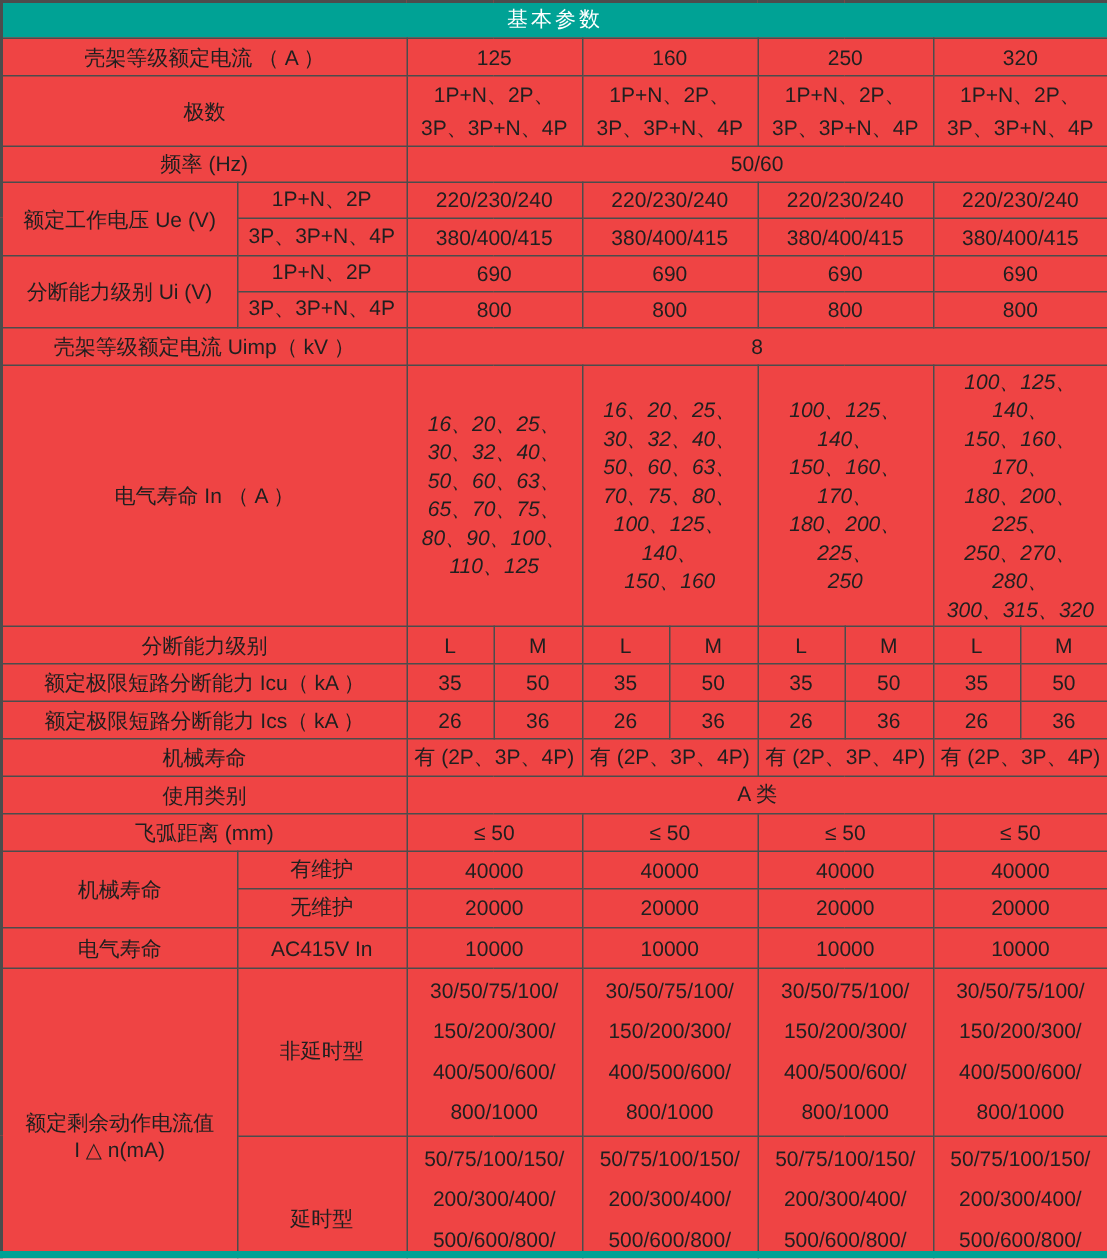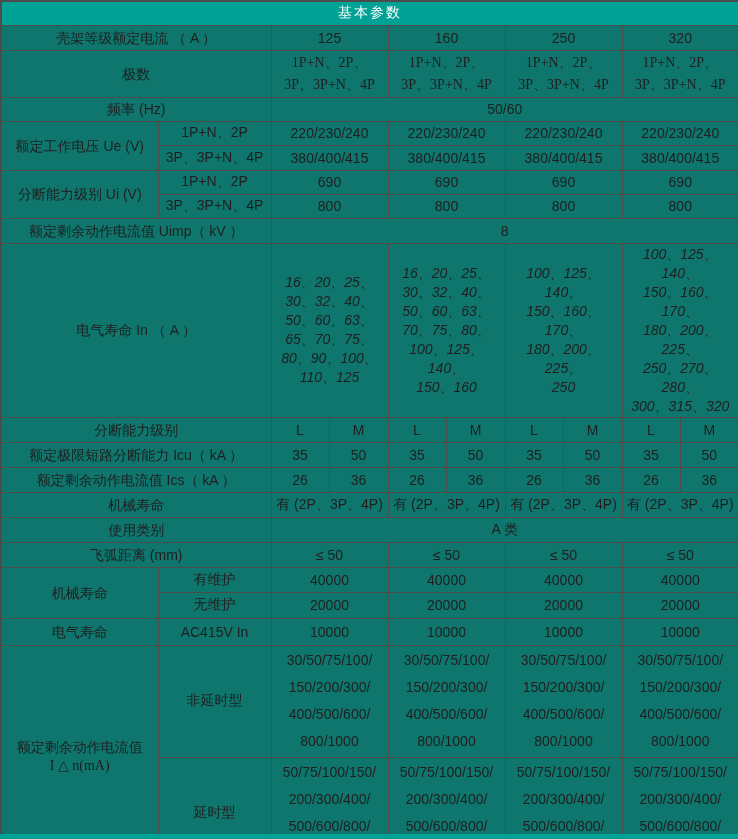--- a/index.html
+++ b/index.html
@@ -1,19 +1,19 @@
 <!DOCTYPE html>
 <html><head>
 <meta charset="utf-8">
 <style>
   html,body{margin:0;padding:0;background:#ffffff;}
   .page{
     position:relative;
     width:738px;height:839px;
-    background:#0f766e;
+    background:#ef4444;
     font-family:"Liberation Sans","DejaVu Sans",sans-serif;
     color:#1f1f1f;
     overflow:hidden;
     box-sizing:border-box;
   }
   table.spec{
     width:738px;
     border-collapse:collapse;
     table-layout:fixed;
     border:2px solid #4c4c4c;
@@ -27,21 +27,21 @@
     padding:1px 2px;
     overflow:hidden;
     box-sizing:border-box;
   }
   th.main-header{
     background:#00a295;
     color:#ffffff;
     font-size:15px;
     letter-spacing:2px;
   }
-  .ml{white-space:pre-line;font-family:Liberation Serif, serif;}
+  .ml{white-space:pre-line;}
   td.list-cell{
     text-align:left;
     padding-left:9px;
     line-height:19px;
     white-space:pre-line;
     font-style:italic;
   }
   td.residual-cell{
     line-height:27px;
     white-space:pre-line;
@@ -129,21 +129,21 @@
     </tr>
     <tr style="height:24px">
       <td>3P、3P+N、4P</td>
       <td colspan="2">800</td>
       <td colspan="2">800</td>
       <td colspan="2">800</td>
       <td colspan="2">800</td>
     </tr>
 
     <tr style="height:25px">
-      <td class="label-cell" colspan="2">额定剩余动作电流值 Uimp（ kV ）</td>
+      <td class="label-cell" colspan="2">壳架等级额定电流 Uimp（ kV ）</td>
       <td colspan="8">8</td>
     </tr>
 
     <tr style="height:134px">
       <td class="label-cell" colspan="2">电气寿命 In （ A ）</td>
       <td class="list-cell" colspan="2">16、20、25、
 30、32、40、
 50、60、63、
 65、70、75、
 80、90、100、
@@ -183,21 +183,21 @@
       <td>50</td>
       <td>35</td>
       <td>50</td>
       <td>35</td>
       <td>50</td>
       <td>35</td>
       <td>50</td>
     </tr>
 
     <tr style="height:25px">
-      <td class="label-cell" colspan="2">额定剩余动作电流值 Ics（ kA ）</td>
+      <td class="label-cell" colspan="2">额定极限短路分断能力 Ics（ kA ）</td>
       <td>26</td>
       <td>36</td>
       <td>26</td>
       <td>36</td>
       <td>26</td>
       <td>36</td>
       <td>26</td>
       <td>36</td>
     </tr>
 

